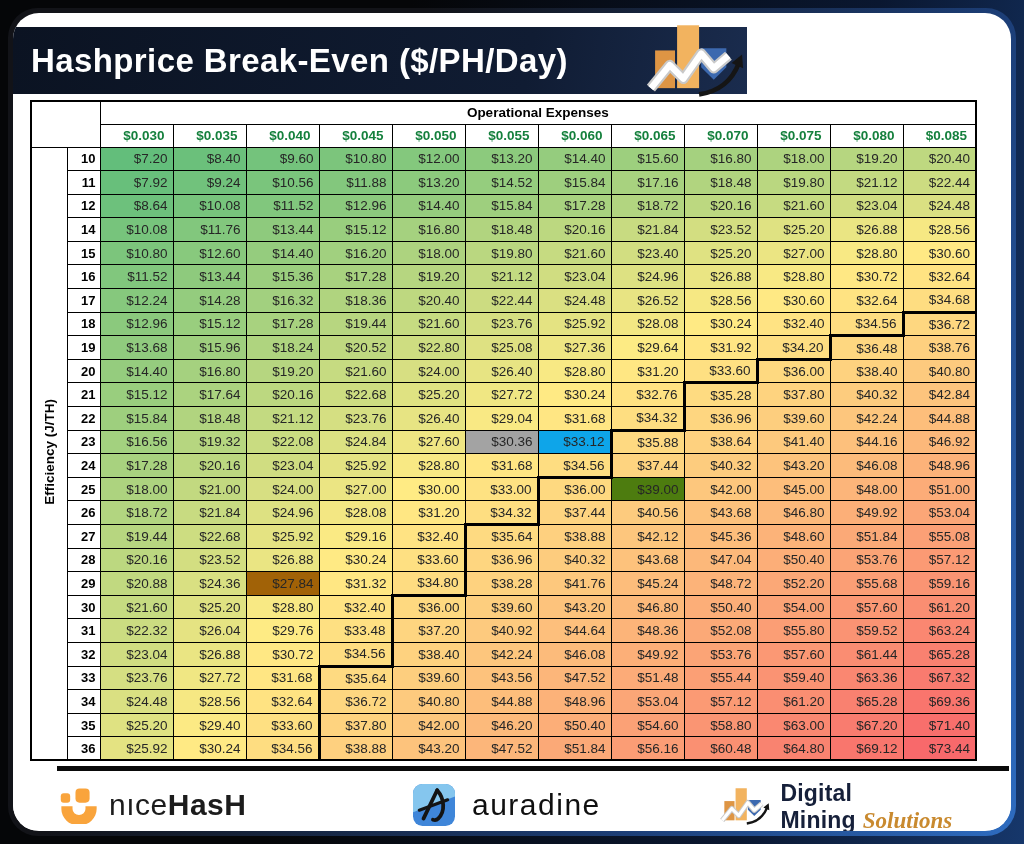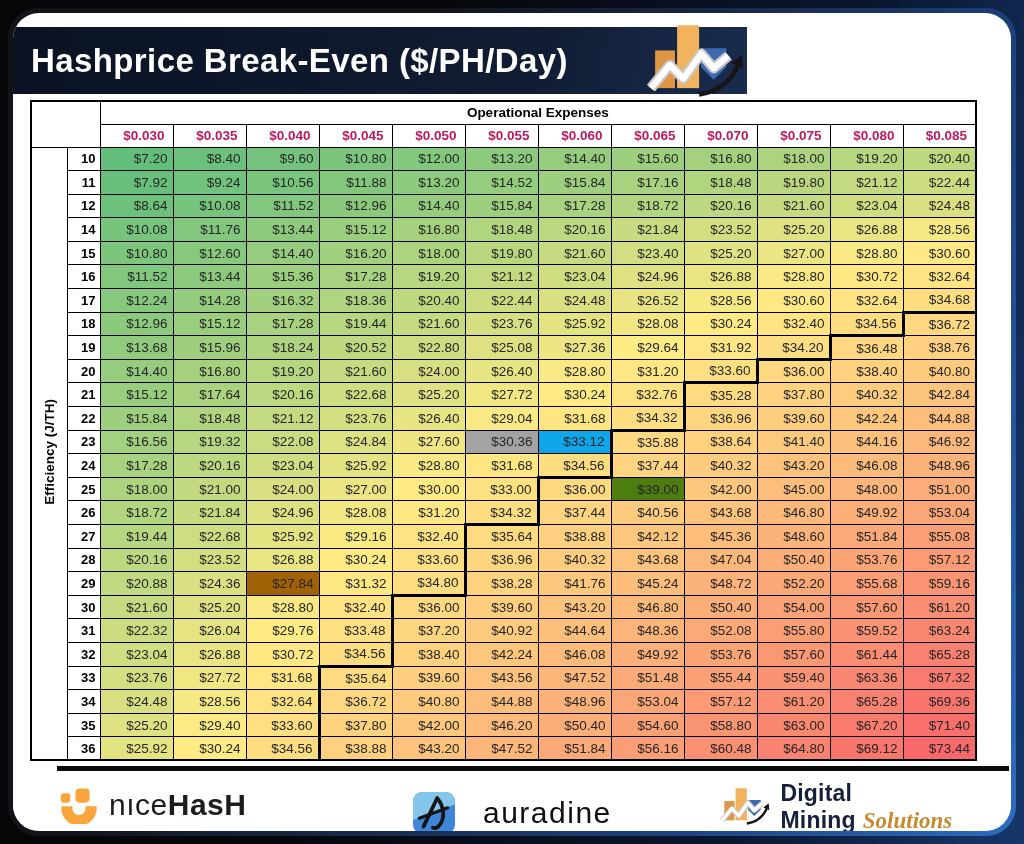--- a/index.html
+++ b/index.html
@@ -12,34 +12,34 @@
         background:#ffffff;overflow:hidden;}
   .banner{position:absolute;left:0;top:14px;width:734px;height:67px;
           background:linear-gradient(100deg,#0b1322 0%,#101c33 70%,#1a2c4e 100%);}
   .banner h1{margin:0;padding-left:18px;line-height:67px;font-size:33px;font-weight:700;
              color:#ffffff;letter-spacing:.4px;white-space:nowrap;}
   .banner-logo{position:absolute;left:628px;top:6px;width:112px;height:88px;}
   #be-table{position:absolute;left:17px;top:87px;border-collapse:collapse;table-layout:fixed;
             width:945px;border:2px solid #000;}
   #be-table td{border:1px solid #000;padding:0 5px 0 0;font-size:13.5px;color:#262626;
                text-align:right;vertical-align:middle;overflow:hidden;white-space:nowrap;}
-  #be-table td.hdr{font-weight:700;color:#be185d;background:#fff;padding-right:8px;}
+  #be-table td.hdr{font-weight:700;color:#15803d;background:#fff;padding-right:8px;}
   #be-table td.group{font-weight:700;color:#000;background:#fff;text-align:center;padding:0;font-size:13.5px;}
   #be-table td.corner{background:#fff;}
   #be-table td.rowlab{font-weight:700;color:#000;background:#fff;padding-right:4px;font-size:13px;}
   #be-table td.effcol{background:#fff;text-align:center;padding:0;}
   .effspan{writing-mode:vertical-rl;transform:rotate(180deg);font-weight:700;font-size:13.5px;color:#000;}
   .footer-rule{position:absolute;left:44px;width:952px;top:753px;height:5px;background:#0a0a0a;}
   .footer{position:absolute;left:0;right:0;top:763px;height:54px;background:#fff;}
   .brand{position:absolute;display:flex;align-items:center;}
   .nicehash{left:46px;top:10px;gap:10px;}
   .nh-text{font-size:30px;color:#1c1c1c;letter-spacing:.5px;}
   .nh1{font-weight:400;}
   .nh2{font-weight:800;}
-  .auradine{left:400px;top:16px;gap:28px;}
+  .auradine{left:400px;top:8px;gap:17px;}
   .aur-text{font-size:30px;font-weight:500;color:#101010;letter-spacing:1.5px;}
   .dms{left:706px;top:4px;gap:8px;}
   .dms1{font-size:23px;font-weight:700;color:#16203a;letter-spacing:.2px;}
   .dms2{font-size:23px;font-weight:700;font-style:italic;font-family:"Liberation Serif",serif;color:#c98a2f;margin-left:7px;}
 </style>
 </head>
 <body>
 
 <div class="stroke">
   <div class="card">

